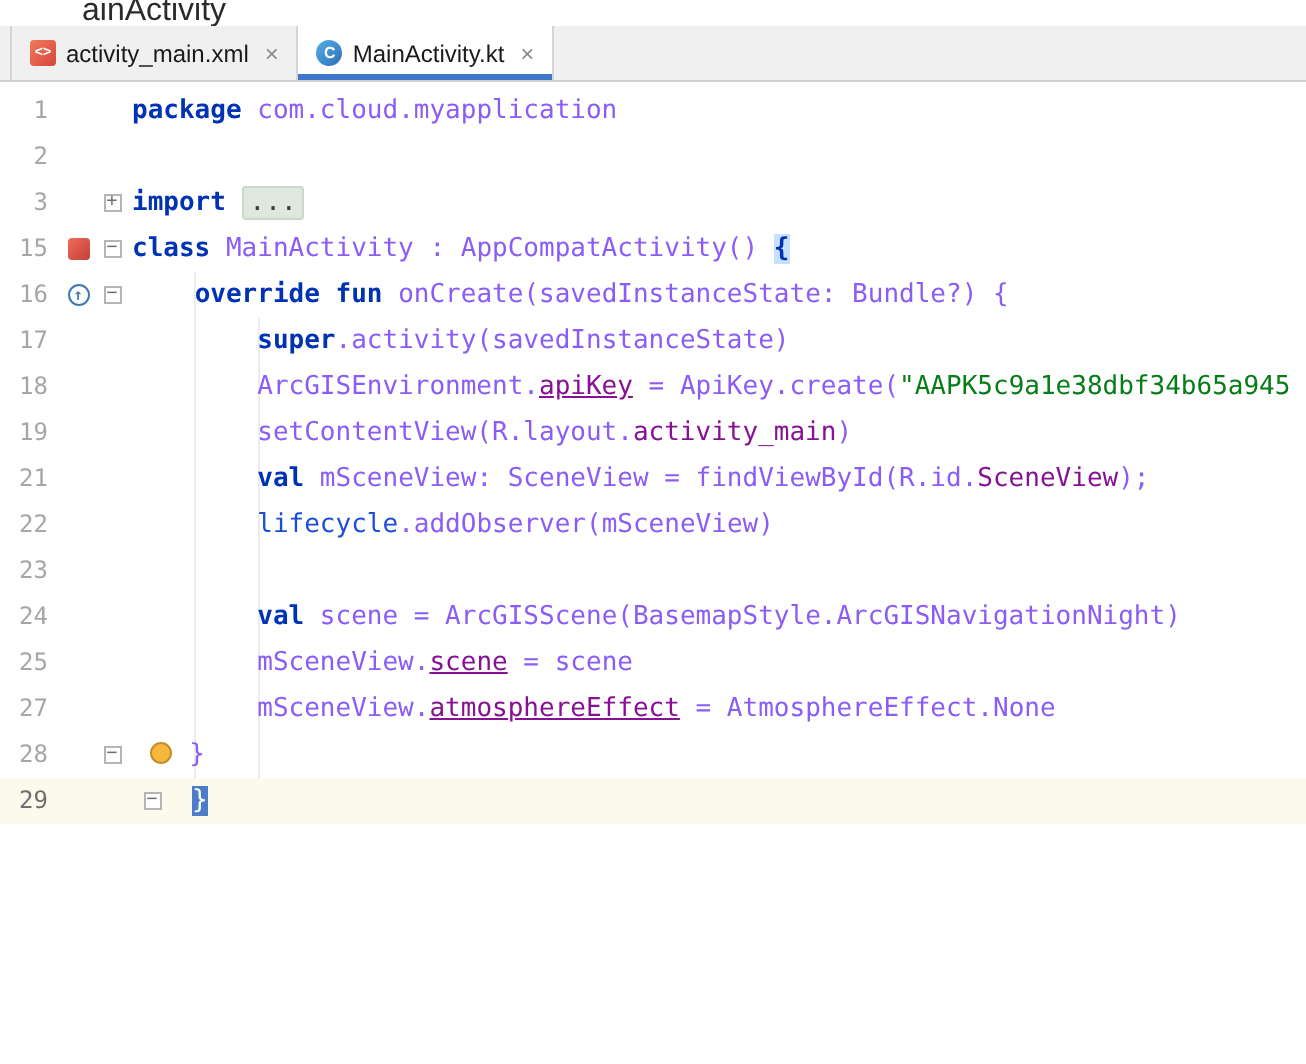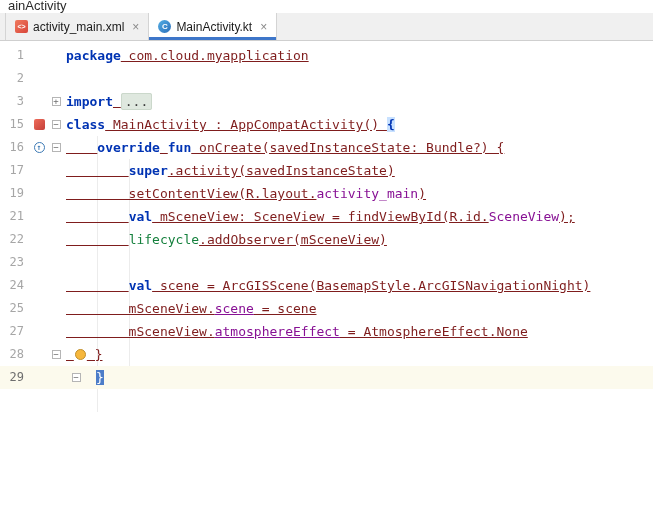--- a/index.html
+++ b/index.html
@@ -1,21 +1,21 @@
 <!DOCTYPE html>
 <html><head>
 <meta charset="utf-8">
 <style>
   * { margin:0; padding:0; box-sizing:border-box; }
   html,body { width:653px; height:532px; overflow:hidden; background:#fff;
               font-family:"Liberation Sans", sans-serif; }
 
   
-  .breadcrumb-bar { height:13px; background:#fff; font-size:13px; color:#2b2b2b;
-                    padding-left:8px; overflow:hidden; line-height:12px; }
+  .breadcrumb-bar { height:13px; background:#fff; font-size:16px; color:#2b2b2b;
+                    padding-left:2px; overflow:hidden; line-height:12px;margin-left:39px; }
 
   
   .tab-bar { display:flex; align-items:flex-end; height:28px; background:#f0f0f0;
              border-bottom:1px solid #cfcfcf; padding-left:5px; }
   .tab { display:flex; align-items:center; gap:5px; height:27px; padding:0 9px;
          font-size:12px; color:#1a1a1a; background:#f0f0f0;
          border-right:1px solid #d4d4d4; position:relative; cursor:default; }
   .tab:first-child { border-left:1px solid #d4d4d4; }
   .tab.active { background:#ffffff; }
   .tab.active::after { content:""; position:absolute; left:0; right:0; bottom:0;
@@ -57,24 +57,24 @@
                        background:linear-gradient(135deg,#ef6c5a,#c43f3a); }
   .override-gutter-icon { width:11px; height:11px; border-radius:50%;
                           border:1px solid #3d7ab5; color:#3d7ab5; font-size:8px;
                           line-height:9px; text-align:center; font-weight:bold; }
   .bulb { display:inline-block; width:11px; height:11px; border-radius:50%;
           background:#f6b73c; border:1px solid #bf8f2e; vertical-align:middle;
           margin:0 1px 2px 1px; }
 
   
   .seg-kw   { color:#0033b3; font-weight:bold; }
-  .seg-pl   { color:#7f1d1d;text-decoration:underline; }
+  .seg-pl   { color:#8b5cf6; }
   .seg-str  { color:#067d17; }
   .seg-prop { color:#871094; text-decoration:underline; }
-  .seg-pv   { color:#15803d; }
+  .seg-pv   { color:#1d4ed8; }
   .seg-st   { color:#871094; }
   .seg-fold { background:#dfe8df; color:#3c3c3c; border-radius:2px;
               padding:0 3px; border:1px solid #cbd8cb; }
   .seg-lb   { background:#c8e1ff; color:#0033b3; font-weight:bold; }
   .seg-rb   { background:#4d7dc9; color:#ffffff; }
 </style>
 </head>
 <body>
 
 <div class="breadcrumb-bar">ainActivity</div>
@@ -95,20 +95,21 @@
 <div class="editor">
   <div class="guide" style="left:97px; top:95px; height:276px;"></div>
   <div class="guide" style="left:129px; top:118px; height:230px;"></div>
   <div id="code-area">
       <div class="row"><span class="gutter-num">1</span><span class="gutter-icon"></span><span class="gutter-fold"></span><span class="code"><span class="seg-kw">package</span><span class="seg-pl"> com.cloud.myapplication</span></span></div>
       <div class="row"><span class="gutter-num">2</span><span class="gutter-icon"></span><span class="gutter-fold"></span><span class="code"></span></div>
       <div class="row"><span class="gutter-num">3</span><span class="gutter-icon"></span><span class="gutter-fold"><span class="fold-box">+</span></span><span class="code"><span class="seg-kw">import</span><span class="seg-pl"> </span><span class="seg-fold">...</span></span></div>
       <div class="row"><span class="gutter-num">15</span><span class="gutter-icon"><span class="class-gutter-icon"></span></span><span class="gutter-fold"><span class="fold-box">−</span></span><span class="code"><span class="seg-kw">class</span><span class="seg-pl"> MainActivity : AppCompatActivity() </span><span class="seg-lb">{</span></span></div>
       <div class="row"><span class="gutter-num">16</span><span class="gutter-icon"><span class="override-gutter-icon">↑</span></span><span class="gutter-fold"><span class="fold-box">−</span></span><span class="code"><span class="seg-pl">    </span><span class="seg-kw">override</span><span class="seg-pl"> </span><span class="seg-kw">fun</span><span class="seg-pl"> onCreate(savedInstanceState: Bundle?) {</span></span></div>
       <div class="row"><span class="gutter-num">17</span><span class="gutter-icon"></span><span class="gutter-fold"></span><span class="code"><span class="seg-pl">        </span><span class="seg-kw">super</span><span class="seg-pl">.activity(savedInstanceState)</span></span></div>
+      <div class="row"><span class="gutter-num">18</span><span class="gutter-icon"></span><span class="gutter-fold"></span><span class="code"><span class="seg-pl">        ArcGISEnvironment.</span><span class="seg-prop">apiKey</span><span class="seg-pl"> = ApiKey.create(</span><span class="seg-str">"AAPK5c9a1e38dbf34b65a945</span></span></div>
       <div class="row"><span class="gutter-num">19</span><span class="gutter-icon"></span><span class="gutter-fold"></span><span class="code"><span class="seg-pl">        setContentView(R.layout.</span><span class="seg-st">activity_main</span><span class="seg-pl">)</span></span></div>
       <div class="row"><span class="gutter-num">21</span><span class="gutter-icon"></span><span class="gutter-fold"></span><span class="code"><span class="seg-pl">        </span><span class="seg-kw">val</span><span class="seg-pl"> mSceneView: SceneView = findViewById(R.id.</span><span class="seg-st">SceneView</span><span class="seg-pl">);</span></span></div>
       <div class="row"><span class="gutter-num">22</span><span class="gutter-icon"></span><span class="gutter-fold"></span><span class="code"><span class="seg-pl">        </span><span class="seg-pv">lifecycle</span><span class="seg-pl">.addObserver(mSceneView)</span></span></div>
       <div class="row"><span class="gutter-num">23</span><span class="gutter-icon"></span><span class="gutter-fold"></span><span class="code"></span></div>
       <div class="row"><span class="gutter-num">24</span><span class="gutter-icon"></span><span class="gutter-fold"></span><span class="code"><span class="seg-pl">        </span><span class="seg-kw">val</span><span class="seg-pl"> scene = ArcGISScene(BasemapStyle.ArcGISNavigationNight)</span></span></div>
       <div class="row"><span class="gutter-num">25</span><span class="gutter-icon"></span><span class="gutter-fold"></span><span class="code"><span class="seg-pl">        mSceneView.</span><span class="seg-prop">scene</span><span class="seg-pl"> = scene</span></span></div>
       <div class="row"><span class="gutter-num">27</span><span class="gutter-icon"></span><span class="gutter-fold"></span><span class="code"><span class="seg-pl">        mSceneView.</span><span class="seg-prop">atmosphereEffect</span><span class="seg-pl"> = AtmosphereEffect.None</span></span></div>
       <div class="row"><span class="gutter-num">28</span><span class="gutter-icon"></span><span class="gutter-fold"><span class="fold-box">−</span></span><span class="code"><span class="seg-pl"> </span><span class="bulb"></span><span class="seg-pl"> }</span></span></div>
       <div class="row current"><span class="gutter-num">29</span><span class="gutter-icon"></span><span class="gutter-fold"><span class="fold-box">−</span></span><span class="code"><span class="seg-rb">}</span></span></div>
     </div>

